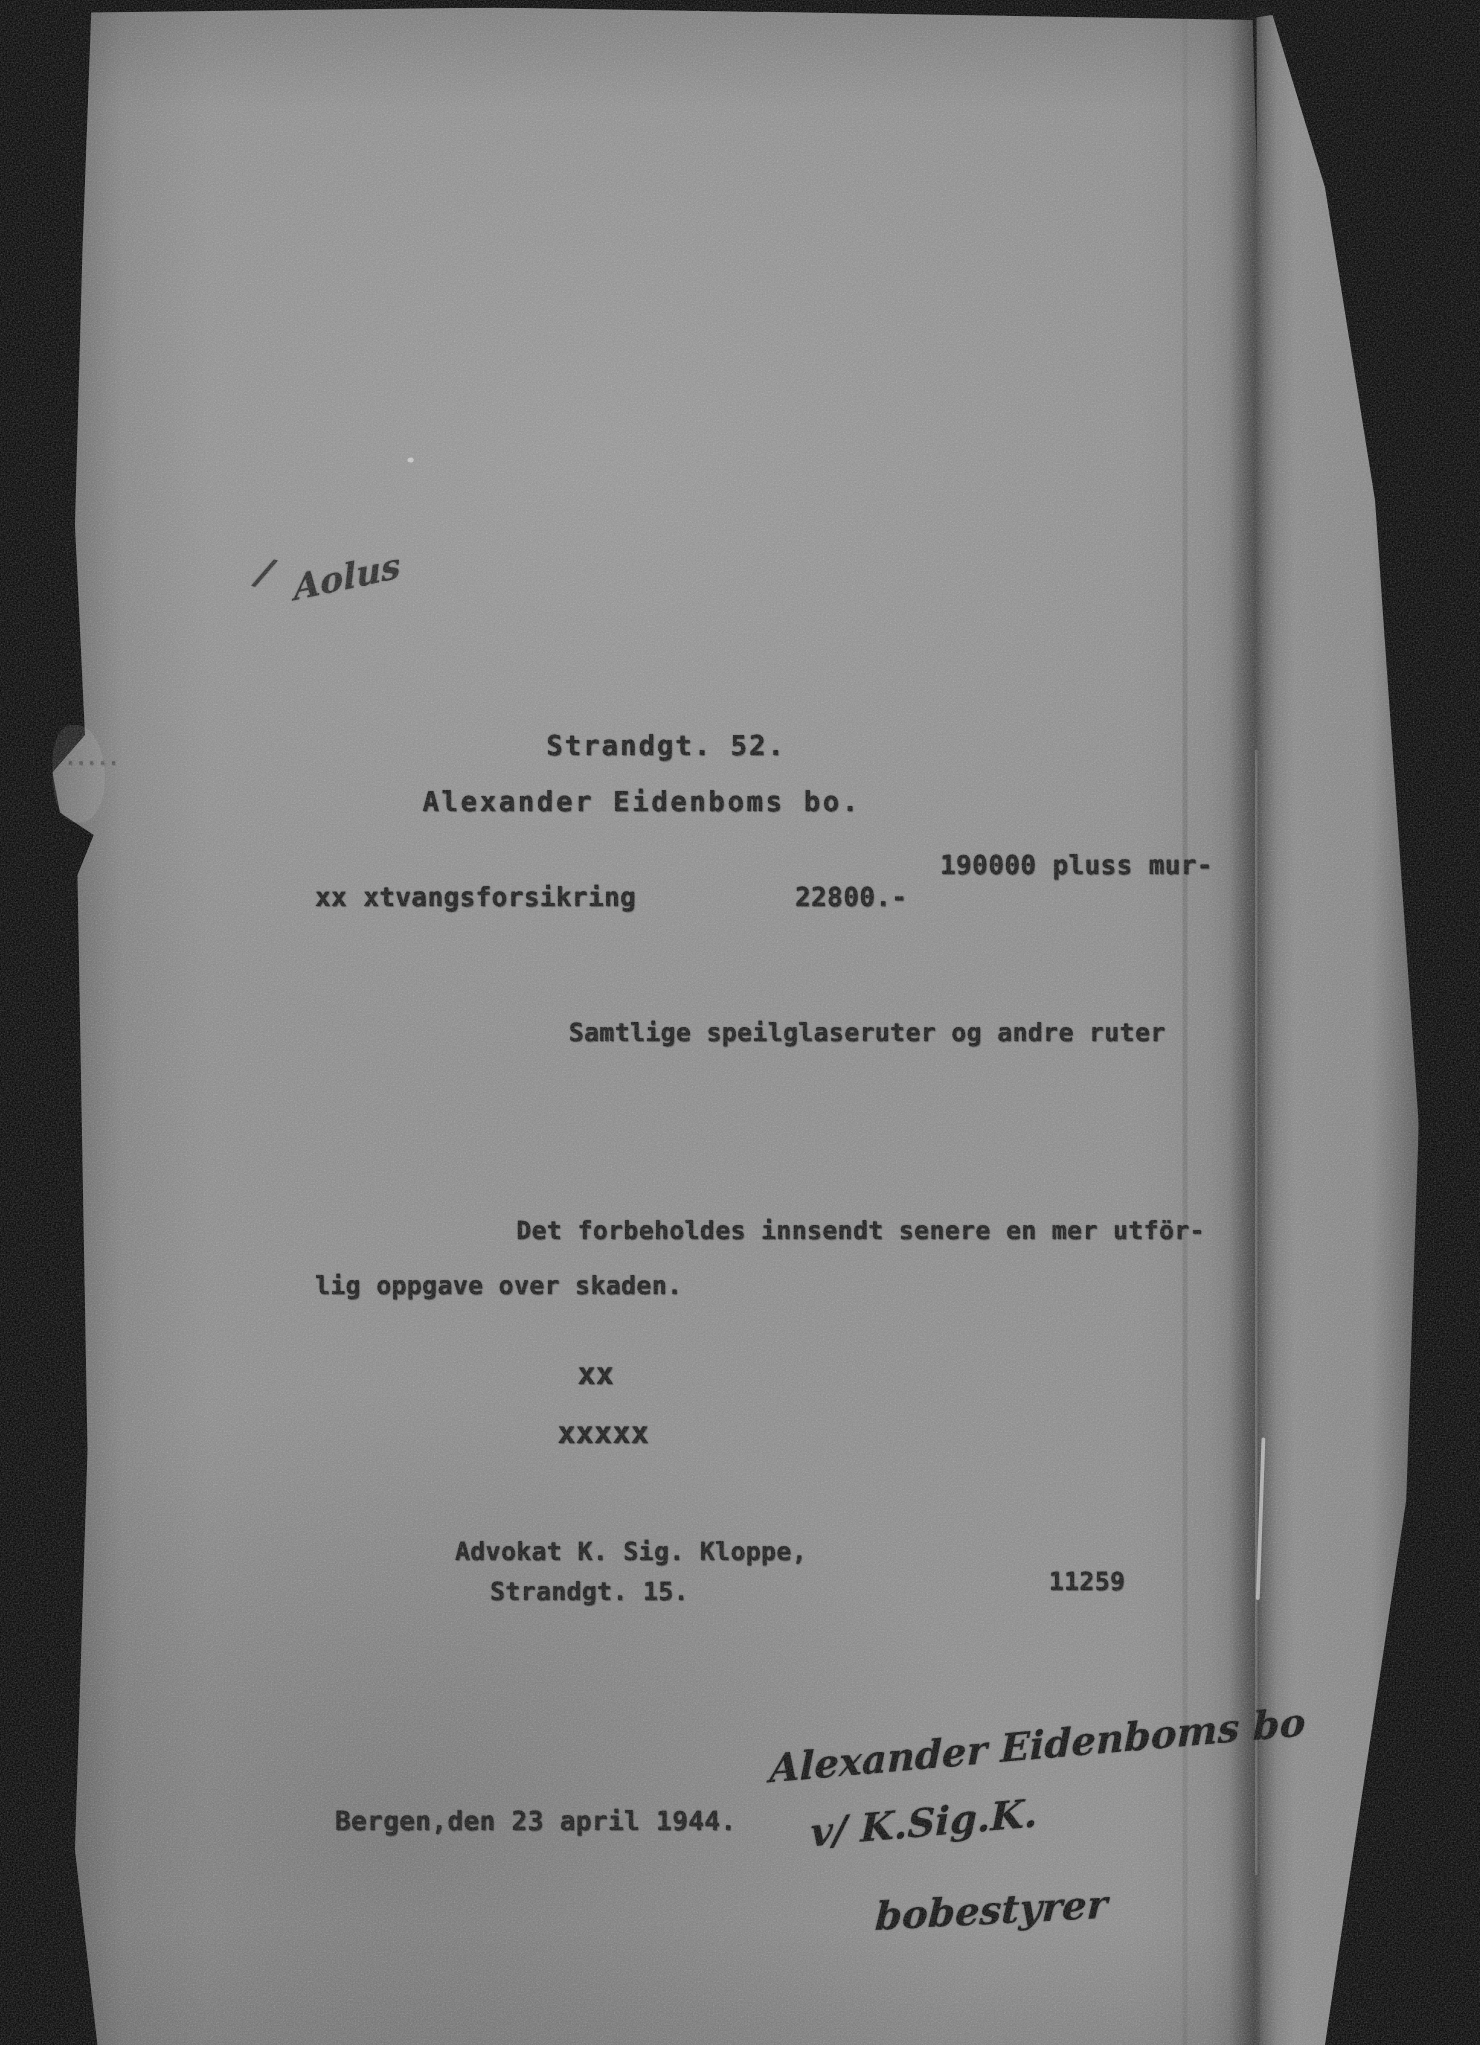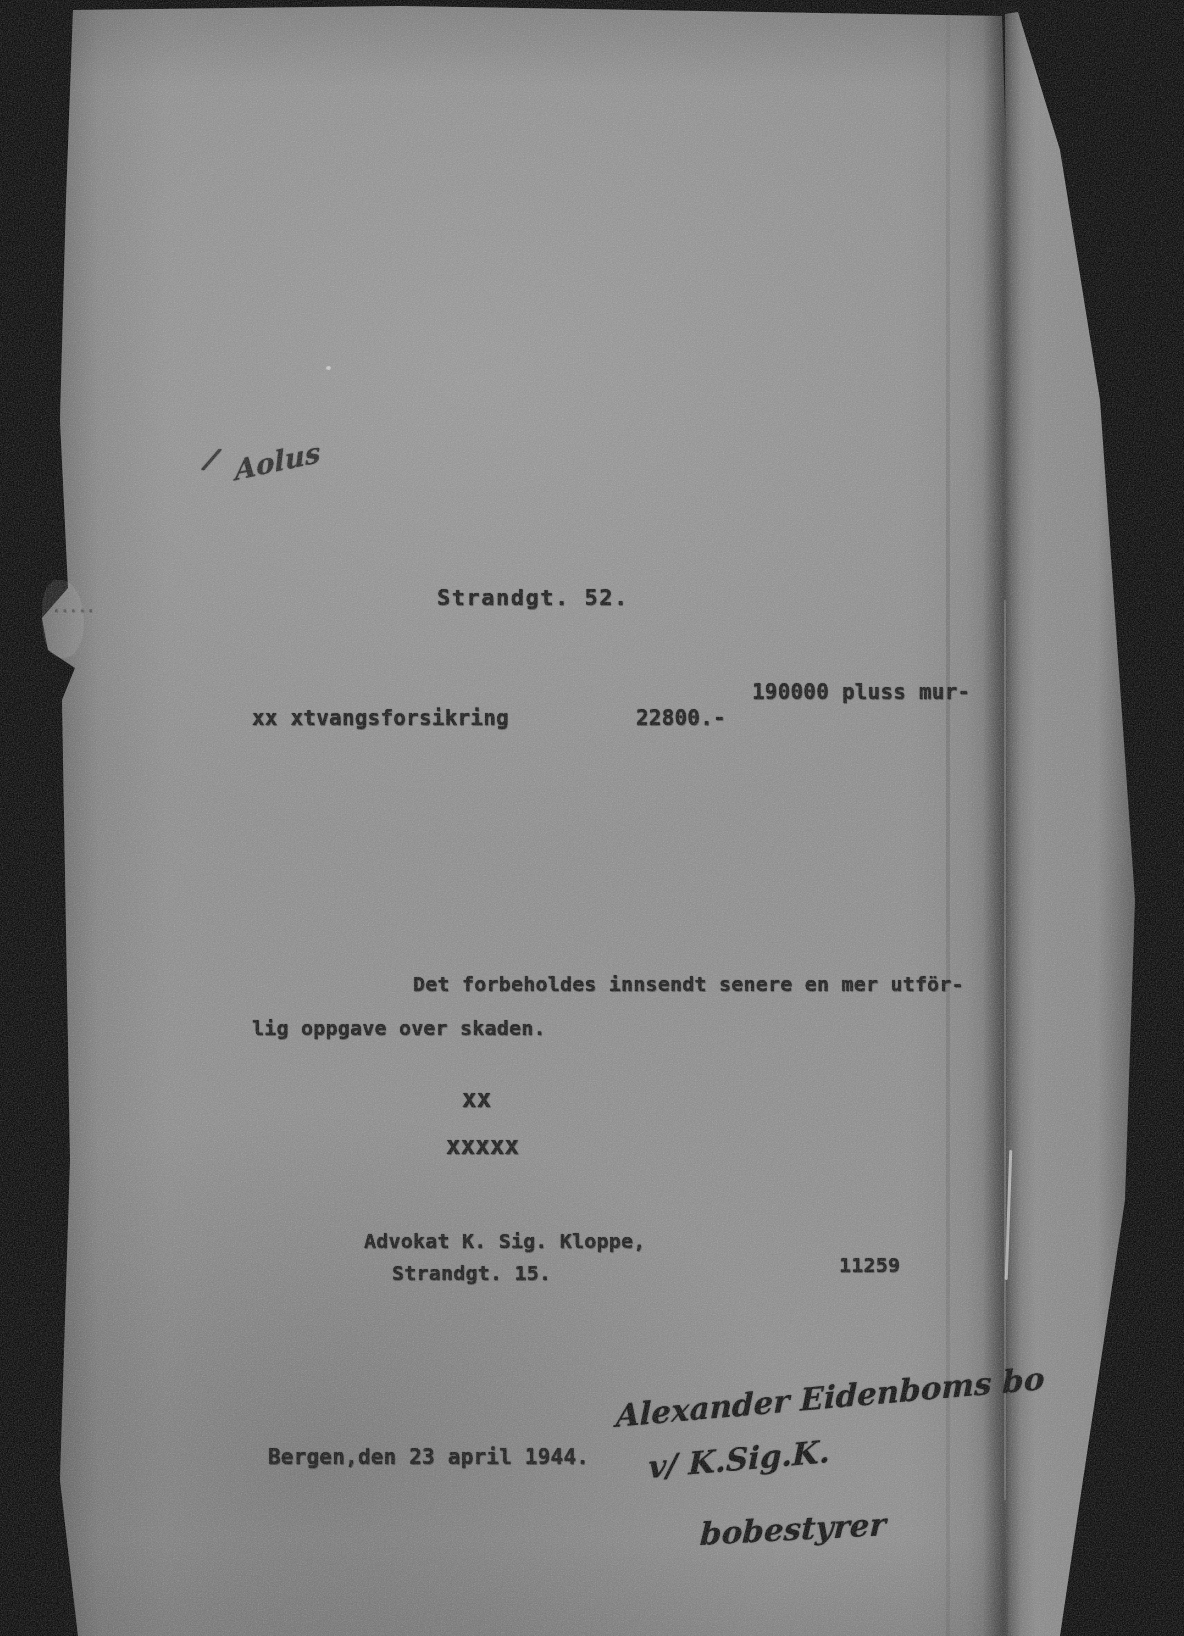--- a/index.html
+++ b/index.html
@@ -52,25 +52,27 @@
   <div class="crease" style="left:1004px;top:600px;width:2px;height:900px;background:rgba(255,255,255,0.18);"></div>
   <div class="crease" style="left:42px;top:580px;width:42px;height:78px;background:rgba(255,255,255,0.10);
               border-radius:40% 60% 50% 50%;"></div>
   <div class="crease" style="left:326px;top:366px;width:5px;height:4px;background:#d8d8d8;border-radius:50%;opacity:0.8;"></div>
 
   <span class="hand" style="left:206px;top:444px;font-size:30px;transform:rotate(14deg);opacity:0.75;">/</span>
   <span class="hand" style="left:234px;top:448px;font-size:28px;transform:rotate(-12deg) skewX(-8deg);opacity:0.8;">Aolus</span>
   <span class="typed" style="left:52px;top:604px;font-size:14px;opacity:0.45;">·····</span>
 
   <span class="typed" style="left:437px;top:586px;font-size:22px;letter-spacing:1.5px;">Strandgt. 52.</span>
+  <span class="typed" style="left:338px;top:631px;font-size:22px;letter-spacing:2px;">Alexander Eidenboms bo.</span>
 
   <span class="typed" style="left:752px;top:681px;font-size:21px;">190000 pluss mur-</span>
   <span class="typed" style="left:252px;top:707px;font-size:21px;">xx xtvangsforsikring</span>
   <span class="typed" style="left:636px;top:707px;font-size:21px;">22800.-</span>
 
+  <span class="typed" style="left:455px;top:815px;font-size:20px;">Samtlige speilglaseruter og andre ruter</span>
   <span class="typed" style="left:413px;top:973px;font-size:20px;">Det forbeholdes innsendt senere en mer utför-</span>
   <span class="typed" style="left:252px;top:1017px;font-size:20px;">lig oppgave over skaden.</span>
 
   <span class="typed" style="left:462px;top:1086px;font-size:24px;">xx</span>
   <span class="typed" style="left:446px;top:1116px;font-size:24px;margin-top:17px;">xxxxx</span>
 
   <span class="typed" style="left:364px;top:1230px;font-size:20px;">Advokat K. Sig. Kloppe,</span>
   <span class="typed" style="left:392px;top:1262px;font-size:20px;">Strandgt. 15.</span>
   <span class="typed" style="left:839px;top:1254px;font-size:20px;">11259</span>
   <span class="typed" style="left:268px;top:1446px;font-size:21px;">Bergen,den 23 april 1944.</span>

